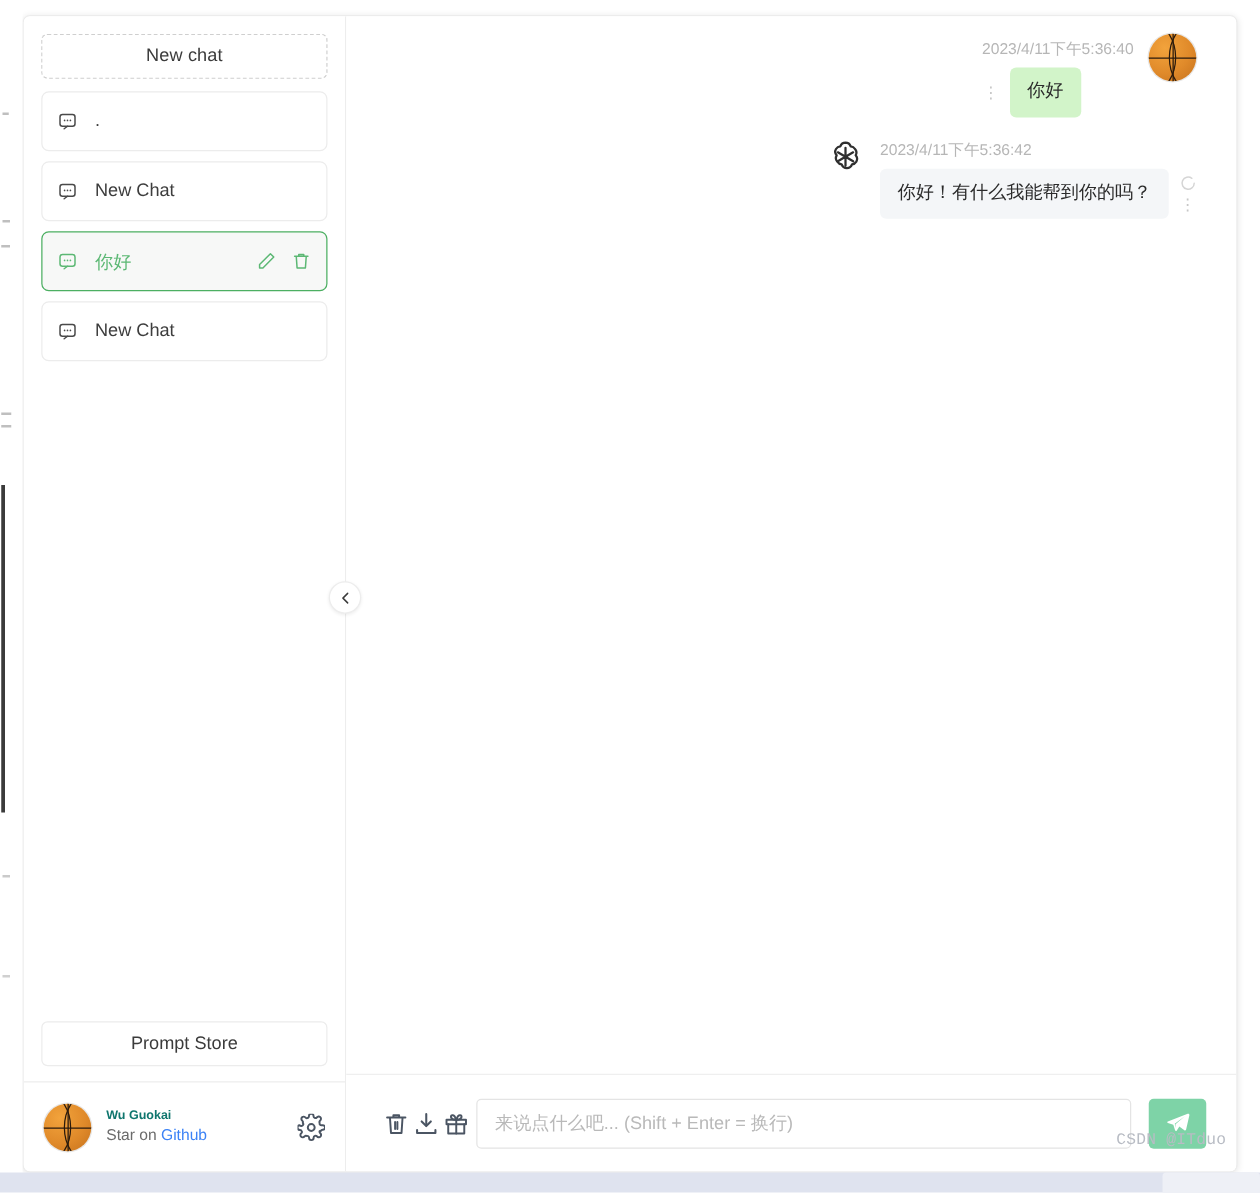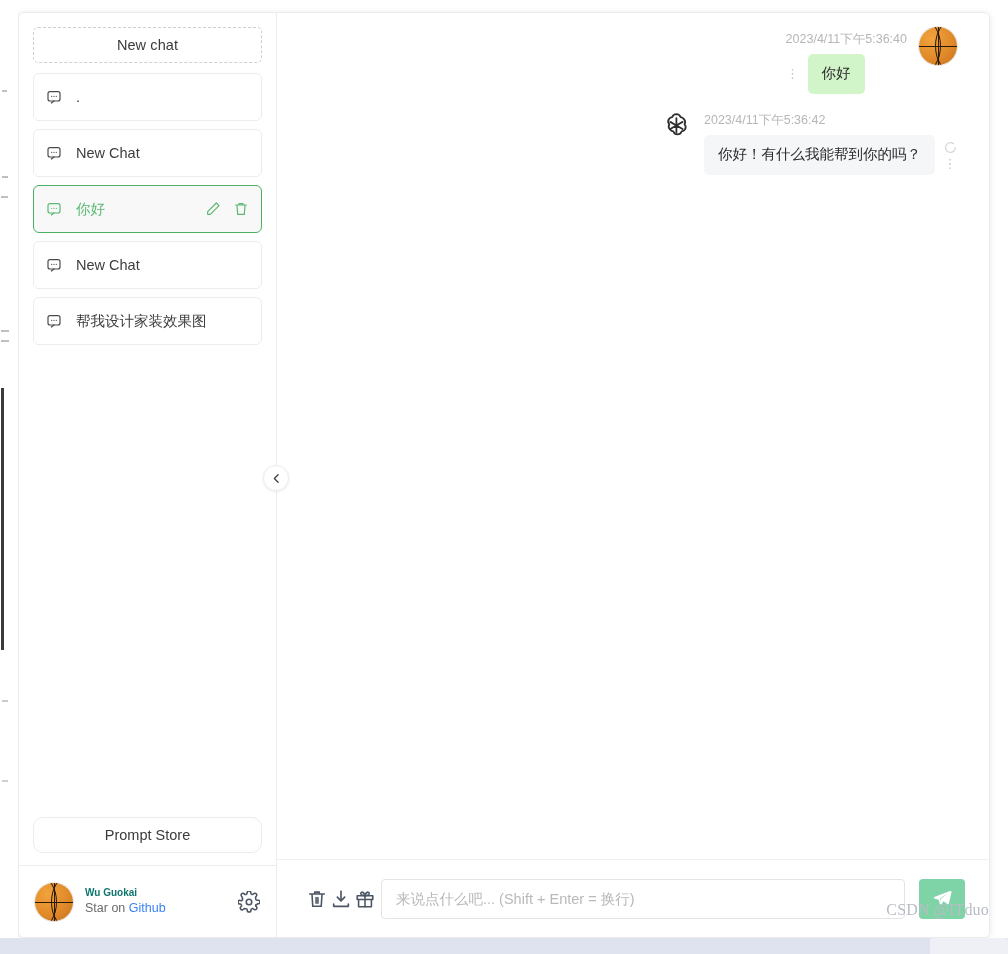--- a/index.html
+++ b/index.html
@@ -94,21 +94,21 @@
   .chat-item.active .ci-actions { display: flex; }
   .ci-action { width: 16px; height: 16px; color: #5cb874; cursor: pointer;
                display: flex; align-items: center; justify-content: center; }
 
   #sidebar-spacer { flex: 1 1 auto; }
 
   #sidebar-bottom { padding: 0 14px 12px 14px; }
   .prompt-store-btn {
     width: 100%; height: 36px;
     border: 1px solid #ececec;
-    border-radius: 10px;
+    border-radius: 5px;
     background: #fff;
     color: #3b3b3b;
     font-size: 14.5px;
     display: flex; align-items: center; justify-content: center;
     cursor: pointer;
   }
 
   #user-panel {
     border-top: 1px solid #ededed;
     height: 72px;
@@ -229,23 +229,23 @@
     width: 46px; height: 40px; flex: 0 0 46px;
     margin-left: 14px;
     background: #7ed3a7;
     border: none; border-radius: 4px;
     display: flex; align-items: center; justify-content: center;
     cursor: pointer; color: #ffffff;
   }
 
   
   #watermark {
-    position: absolute; right: 0; bottom: 18px;
-    font-size: 16px; color: #b8bcc4;
-    font-family: Liberation Serif, serif;
+    position: absolute; right: 8px; bottom: 18px;
+    font-size: 13px; color: #b8bcc4;
+    font-family: Liberation Mono, monospace;
     z-index: 40; letter-spacing: .2px;
   }
   #bottom-chrome {
     position: absolute; left: 0; bottom: 0; width: 1008px; height: 16px;
     background: #dfe3ef; z-index: 60;
   }
   #bottom-chrome .chrome-tab {
     position: absolute; left: 930px; top: 0; width: 78px; height: 16px;
     background: #eef0f6; border-radius: 3px 3px 0 0;
   }
@@ -334,33 +334,20 @@
             <path d="M8 21l4-3" stroke-linecap="round"></path>
             <circle cx="8.5" cy="11" r="1" fill="currentColor" stroke="none"></circle>
             <circle cx="12" cy="11" r="1" fill="currentColor" stroke="none"></circle>
             <circle cx="15.5" cy="11" r="1" fill="currentColor" stroke="none"></circle>
           </svg>
         </span>
         <span class="ci-title">New Chat</span>
 
       </div>
 
-      <div class="chat-item">
-        <span class="ci-icon">
-          <svg viewBox="0 0 24 24" width="16" height="16" fill="none" stroke="currentColor" stroke-width="1.8">
-            <rect x="3" y="4" width="18" height="14" rx="3"></rect>
-            <path d="M8 21l4-3" stroke-linecap="round"></path>
-            <circle cx="8.5" cy="11" r="1" fill="currentColor" stroke="none"></circle>
-            <circle cx="12" cy="11" r="1" fill="currentColor" stroke="none"></circle>
-            <circle cx="15.5" cy="11" r="1" fill="currentColor" stroke="none"></circle>
-          </svg>
-        </span>
-        <span class="ci-title">帮我设计家装效果图</span>
-
-      </div>
 
     </div>
 
     <div id="sidebar-spacer"></div>
 
     <div id="sidebar-bottom">
       <div class="prompt-store-btn">Prompt Store</div>
     </div>
 
     <div id="user-panel">

